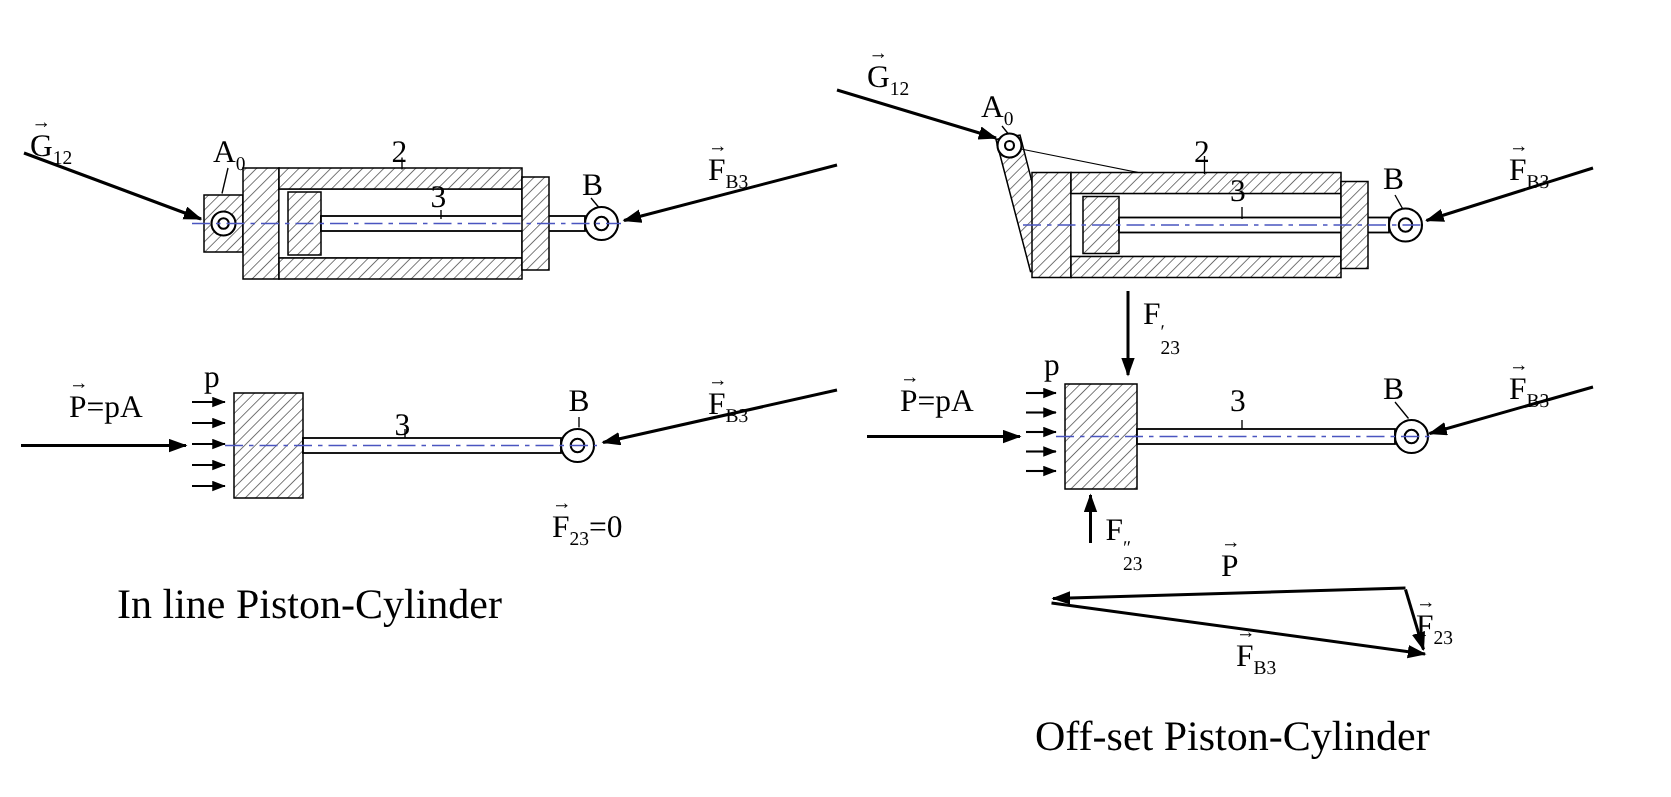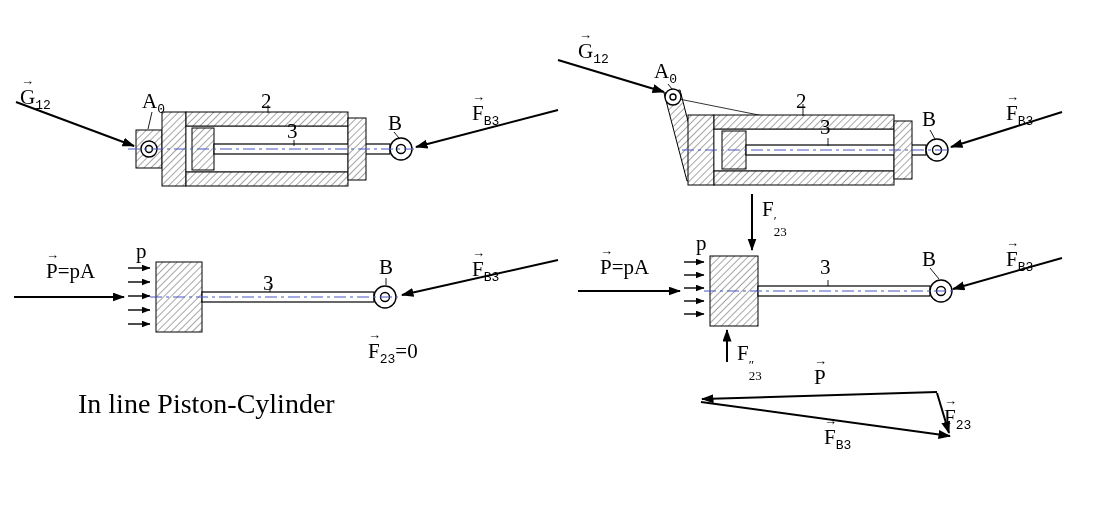--- a/index.html
+++ b/index.html
@@ -1,20 +1,20 @@
 <!DOCTYPE html>
 <html><head>
 <meta charset="utf-8">
 <style>
   html,body{margin:0;padding:0;background:#fff;}
   #stage{position:relative;width:1114px;height:531px;background:#ffffff;overflow:hidden;
          font-family:"Liberation Serif", serif;color:#000;}
   #stage svg{position:absolute;left:0;top:0;}
   .lbl{position:absolute;font-size:21px;line-height:22px;white-space:nowrap;z-index:5;}
-  .lbl sub{font-size:13px;line-height:10px;font-family:Liberation Mono, monospace;}
+  .lbl sub{font-size:13px;line-height:10px;}
   .vw{position:relative;display:inline-block;}
   .va{position:absolute;top:-11px;left:0;right:0;text-align:center;font-size:13px;line-height:11px;}
   .ss{display:inline-flex;flex-direction:column;align-items:flex-start;font-size:13px;line-height:11px;vertical-align:-9px;}
   .caption{position:absolute;font-size:28px;z-index:5;}
   .hatched{fill:url(#hatch);stroke:#000;stroke-width:1;}
   .bore{fill:#fff;stroke:#000;stroke-width:0.8;}
   .rod{fill:#fff;stroke:#000;stroke-width:1.2;}
   .pin,.eye{fill:#fff;stroke:#000;stroke-width:1.4;}
   .leader{stroke:#000;stroke-width:0.9;fill:none;}
   .thin{stroke:#000;stroke-width:0.8;fill:none;}
@@ -197,14 +197,15 @@
 
   <div class="lbl" style="left:814px;top:366px">
     <span class="vw"><span class="va">→</span><span>P</span></span>
   </div>
   <div class="lbl" style="left:944px;top:406px">
     <span class="vw"><span class="va">→</span><span>F</span></span><sub>23</sub>
   </div>
   <div class="lbl" style="left:824px;top:426px">
     <span class="vw"><span class="va">→</span><span>F</span></span><sub>B3</sub>
   </div>
+  <div class="caption" style="left:690px;top:476px">Off-set Piston-Cylinder</div>
 
 </div>
 
 </body></html>

